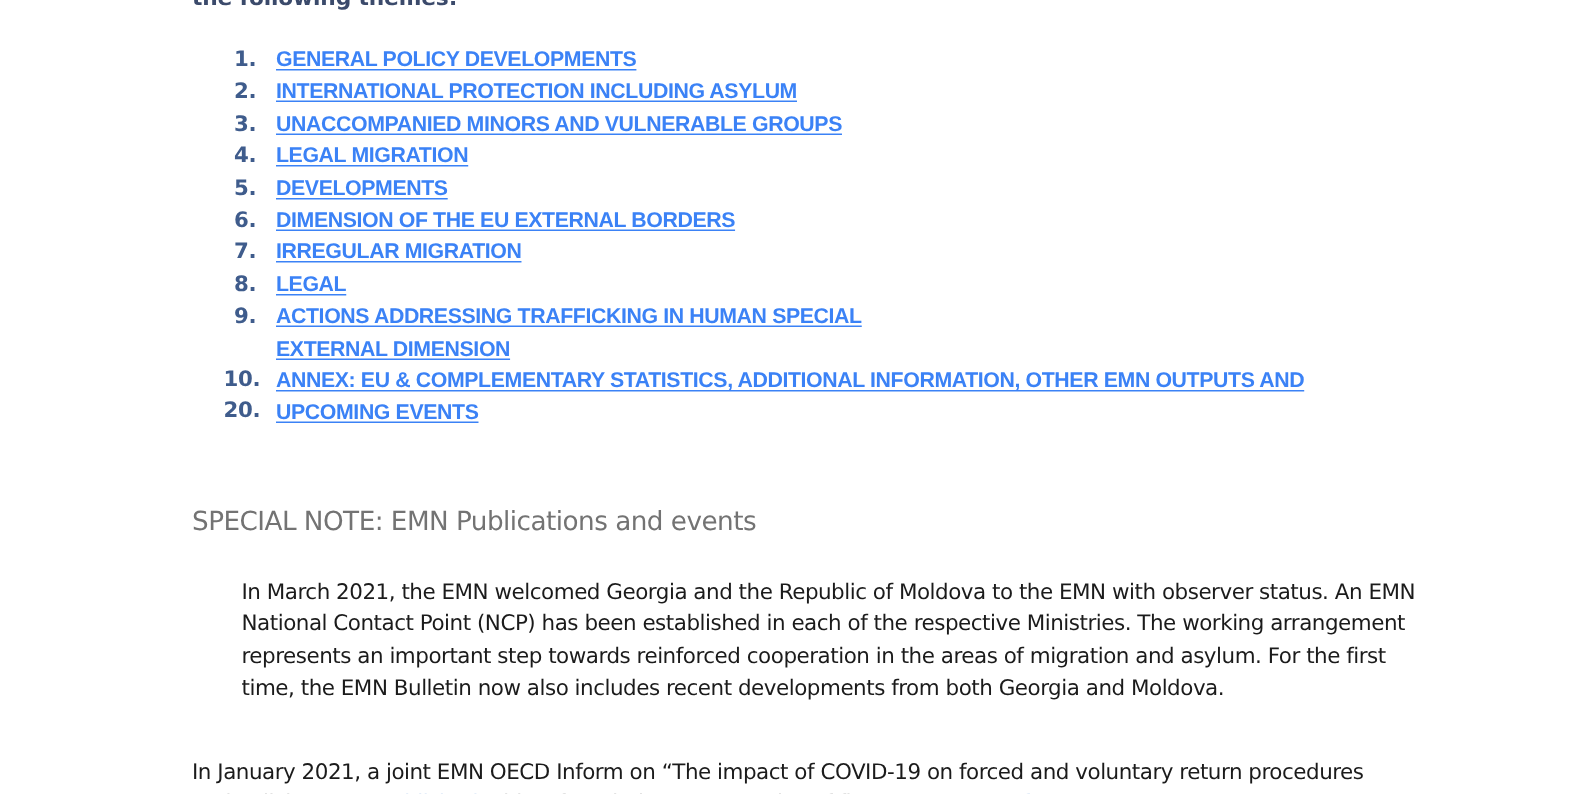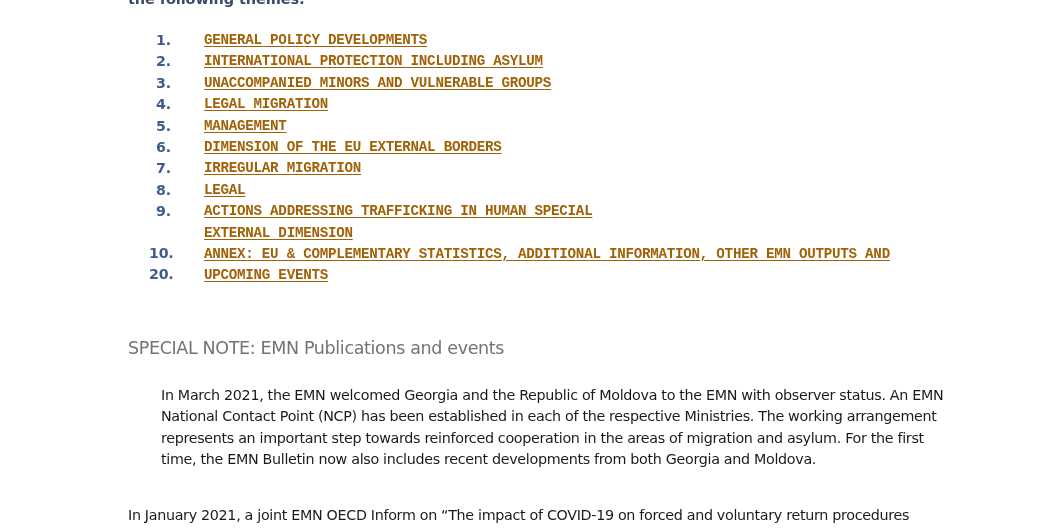--- a/index.html
+++ b/index.html
@@ -64,30 +64,29 @@
     color: #3f5c8c;
     line-height: 21.4px;
     letter-spacing: -0.2px;
   }
   .theme-num.wide {
     padding-left: 21px;
     margin-top: 20px;
   }
   .theme-link {
     flex: 1 1 auto;
-    font-family: Liberation Mono, monospace;
+    font-family: Liberation Sans, sans-serif;
     font-size: 14.2px;
     font-weight: 700;
-    color: #a16207;
+    color: #3b82f6;
     text-decoration: underline;
     text-underline-offset: 2px;
     line-height: 21.4px;
     letter-spacing: -0.25px;
     cursor: pointer;
-    margin-left: 20px;
   }
   .theme-link.wrapped {
     max-width: 740px;
   }
 
   
   .special-heading {
     position: absolute;
     left: 128px;
     top: 338px;
@@ -145,21 +144,21 @@
       <a class="theme-link">UNACCOMPANIED MINORS AND VULNERABLE GROUPS</a>
     </div>
 
     <div class="theme-item">
       <span class="theme-num">4.</span>
       <a class="theme-link">LEGAL MIGRATION</a>
     </div>
 
     <div class="theme-item">
       <span class="theme-num">5.</span>
-      <a class="theme-link">MANAGEMENT</a>
+      <a class="theme-link">DEVELOPMENTS</a>
     </div>
 
     <div class="theme-item">
       <span class="theme-num">6.</span>
       <a class="theme-link">DIMENSION OF THE EU EXTERNAL BORDERS</a>
     </div>
 
     <div class="theme-item">
       <span class="theme-num">7.</span>
       <a class="theme-link">IRREGULAR MIGRATION</a>

